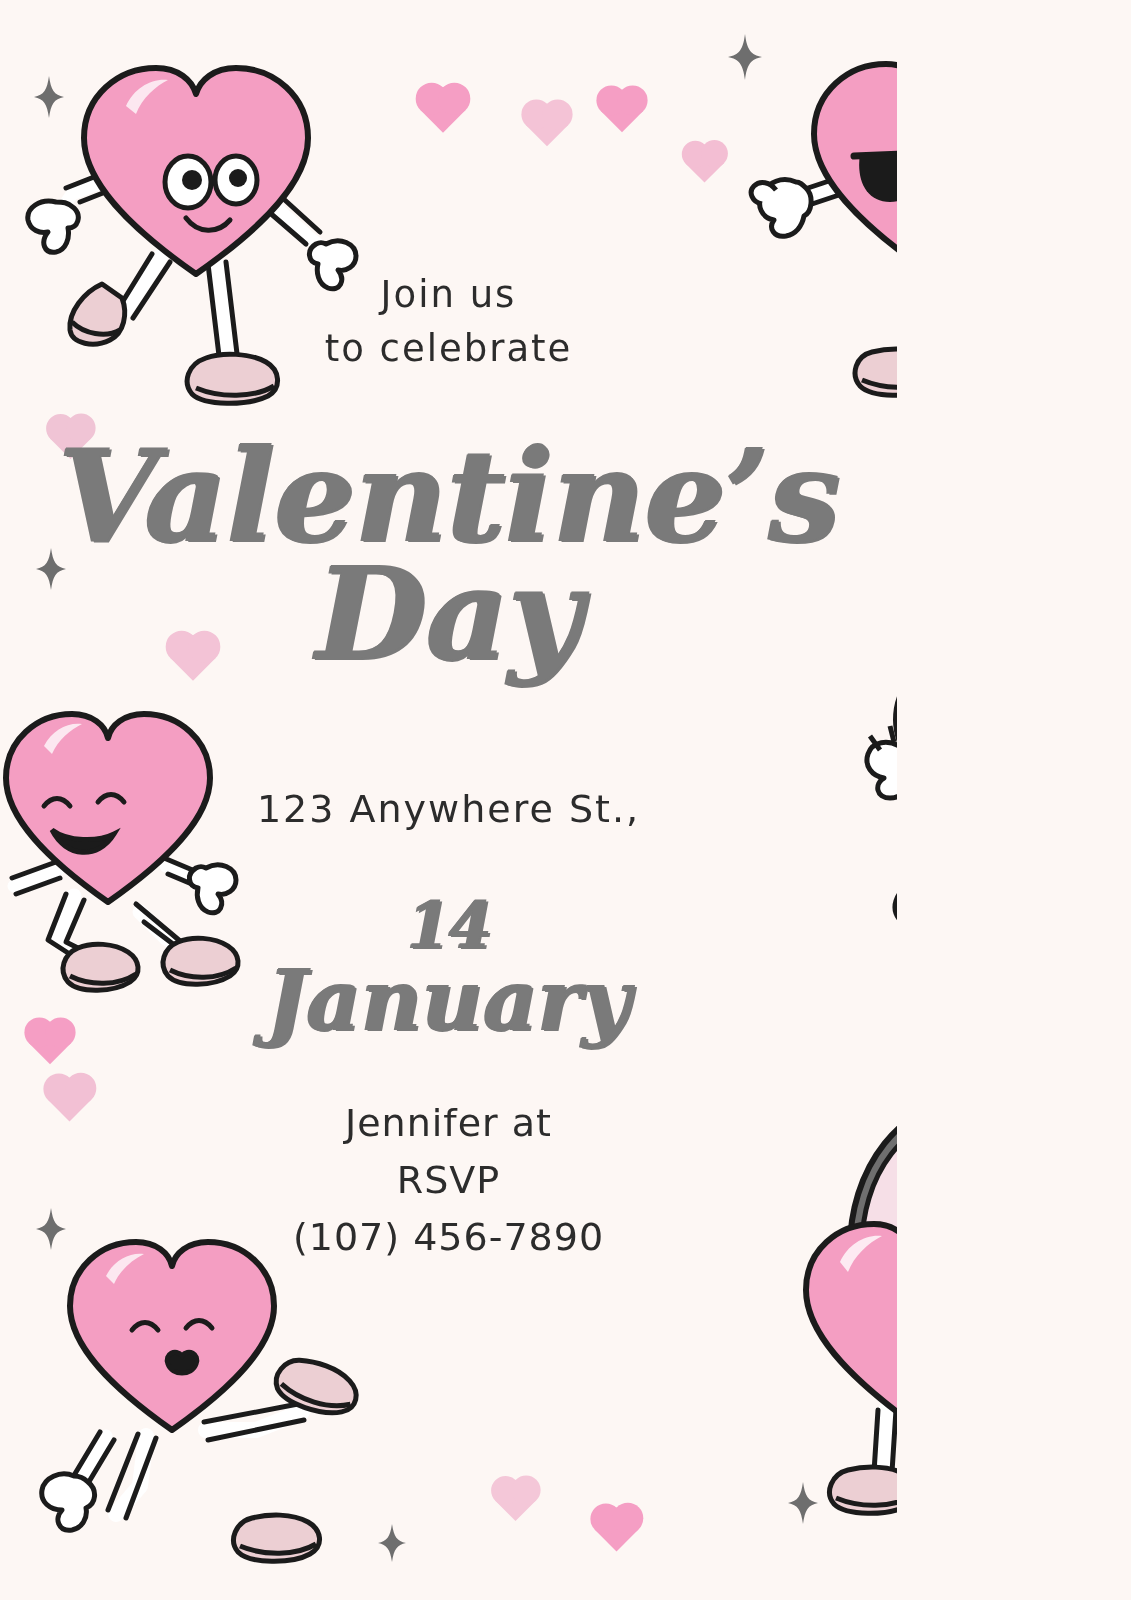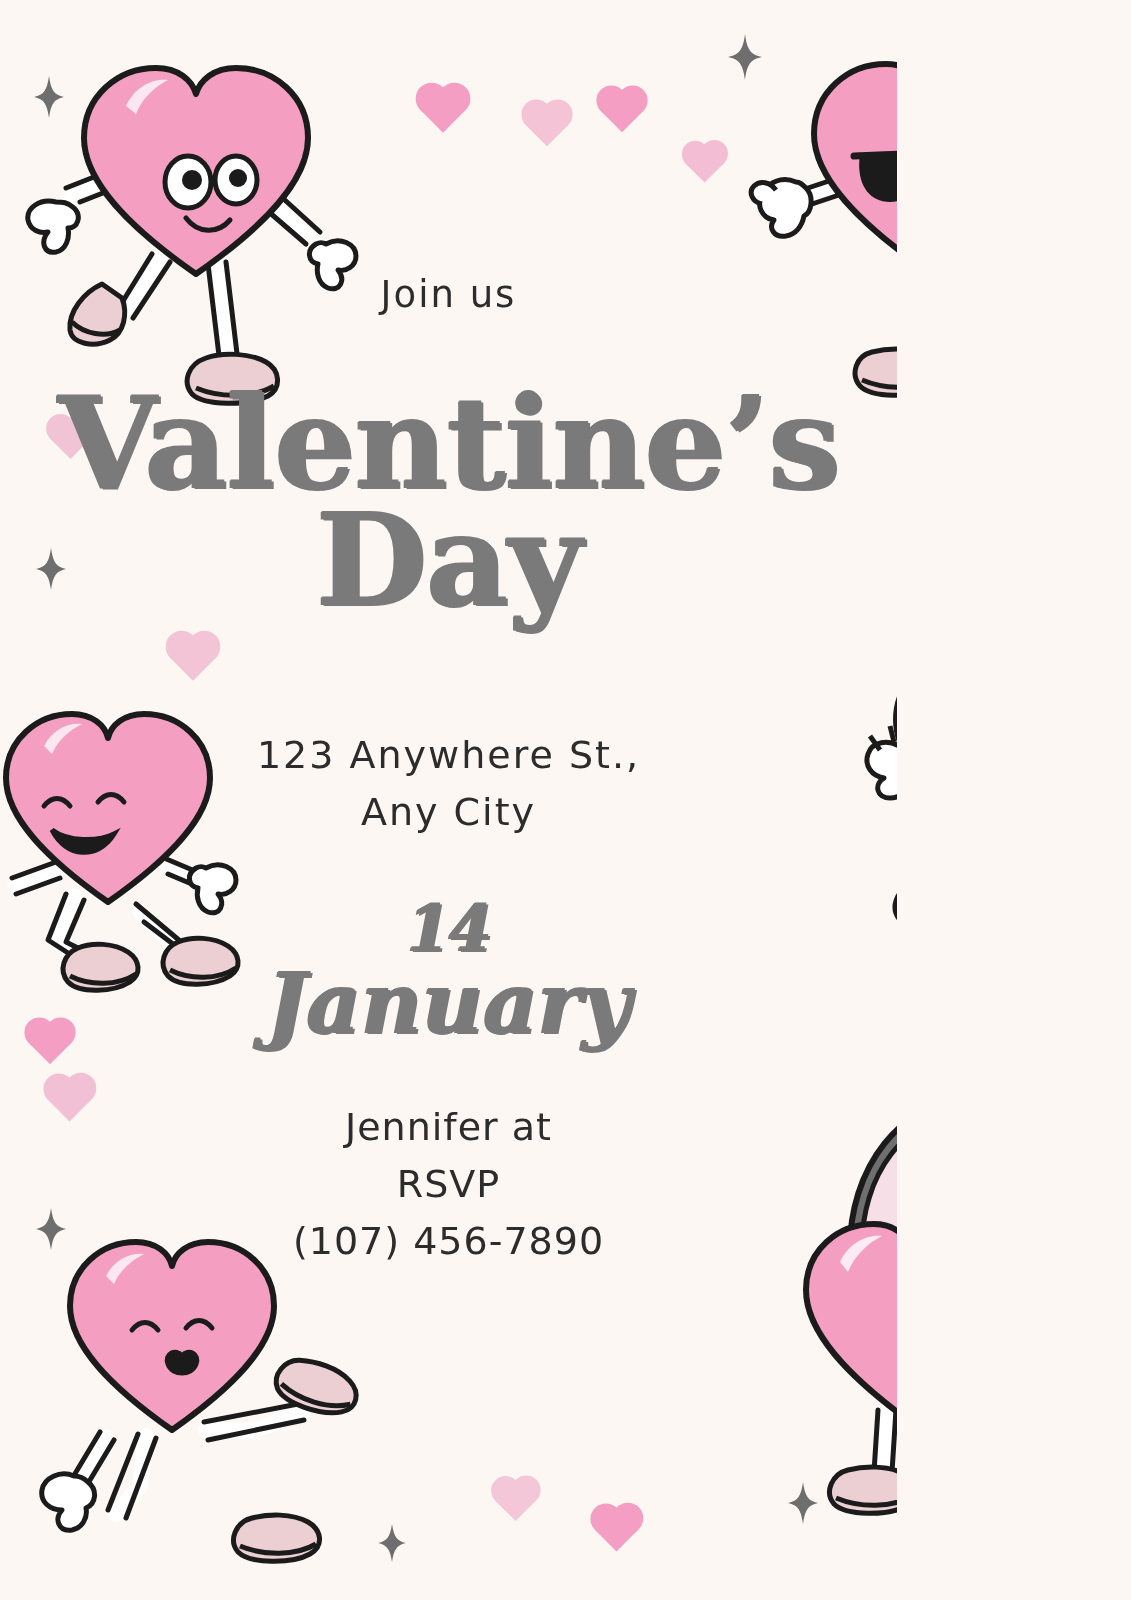--- a/index.html
+++ b/index.html
@@ -64,20 +64,21 @@
     font-size: 37px;
     line-height: 1.45;
     color: #2c2c2c;
     letter-spacing: 2px;
     font-weight: 400;
   }
   .title {
     margin-top: 62px;
     text-align: center;
     font-family: "DejaVu Serif", serif;
+    font-style: italic;
     font-weight: bold;
     color: #7a7a7a;
     font-size: 128px;
     line-height: 0.92;
     letter-spacing: -1px;
     text-shadow: 2px 2px 0 #7a7a7a, -1px 1px 0 #7a7a7a;
   }
   .title .line2 {
     display: block;
     font-size: 128px;
@@ -427,30 +428,30 @@
       <g stroke="#1b1b1b" stroke-width="5" stroke-linejoin="round" fill="#fff">
         <path d="M194 300 C178 292 160 300 158 314 C156 328 168 338 182 338 C174 348 180 362 194 360 C206 358 212 346 210 334 C222 330 224 312 212 304 C206 300 200 298 194 300 Z"></path>
         <path d="M176 318 L206 314 M178 332 L208 328" stroke-width="4" fill="none"></path>
       </g>
     </svg>
   </div>
 
   <div class="text-layer">
     <div class="join-us">
       <div>Join us</div>
+      <div>to celebrate</div>
     </div>
 
     <div class="title">
       <span>Valentine’s</span>
       <span class="line2">Day</span>
     </div>
 
     <div class="address">
       <div>123 Anywhere St.,</div>
-      <div>Any City</div>
     </div>
 
     <div class="date">
       <span class="day">14</span>
       <span class="month">January</span>
     </div>
 
     <div class="rsvp">
       <div>Jennifer at</div>
       <div>RSVP</div>

